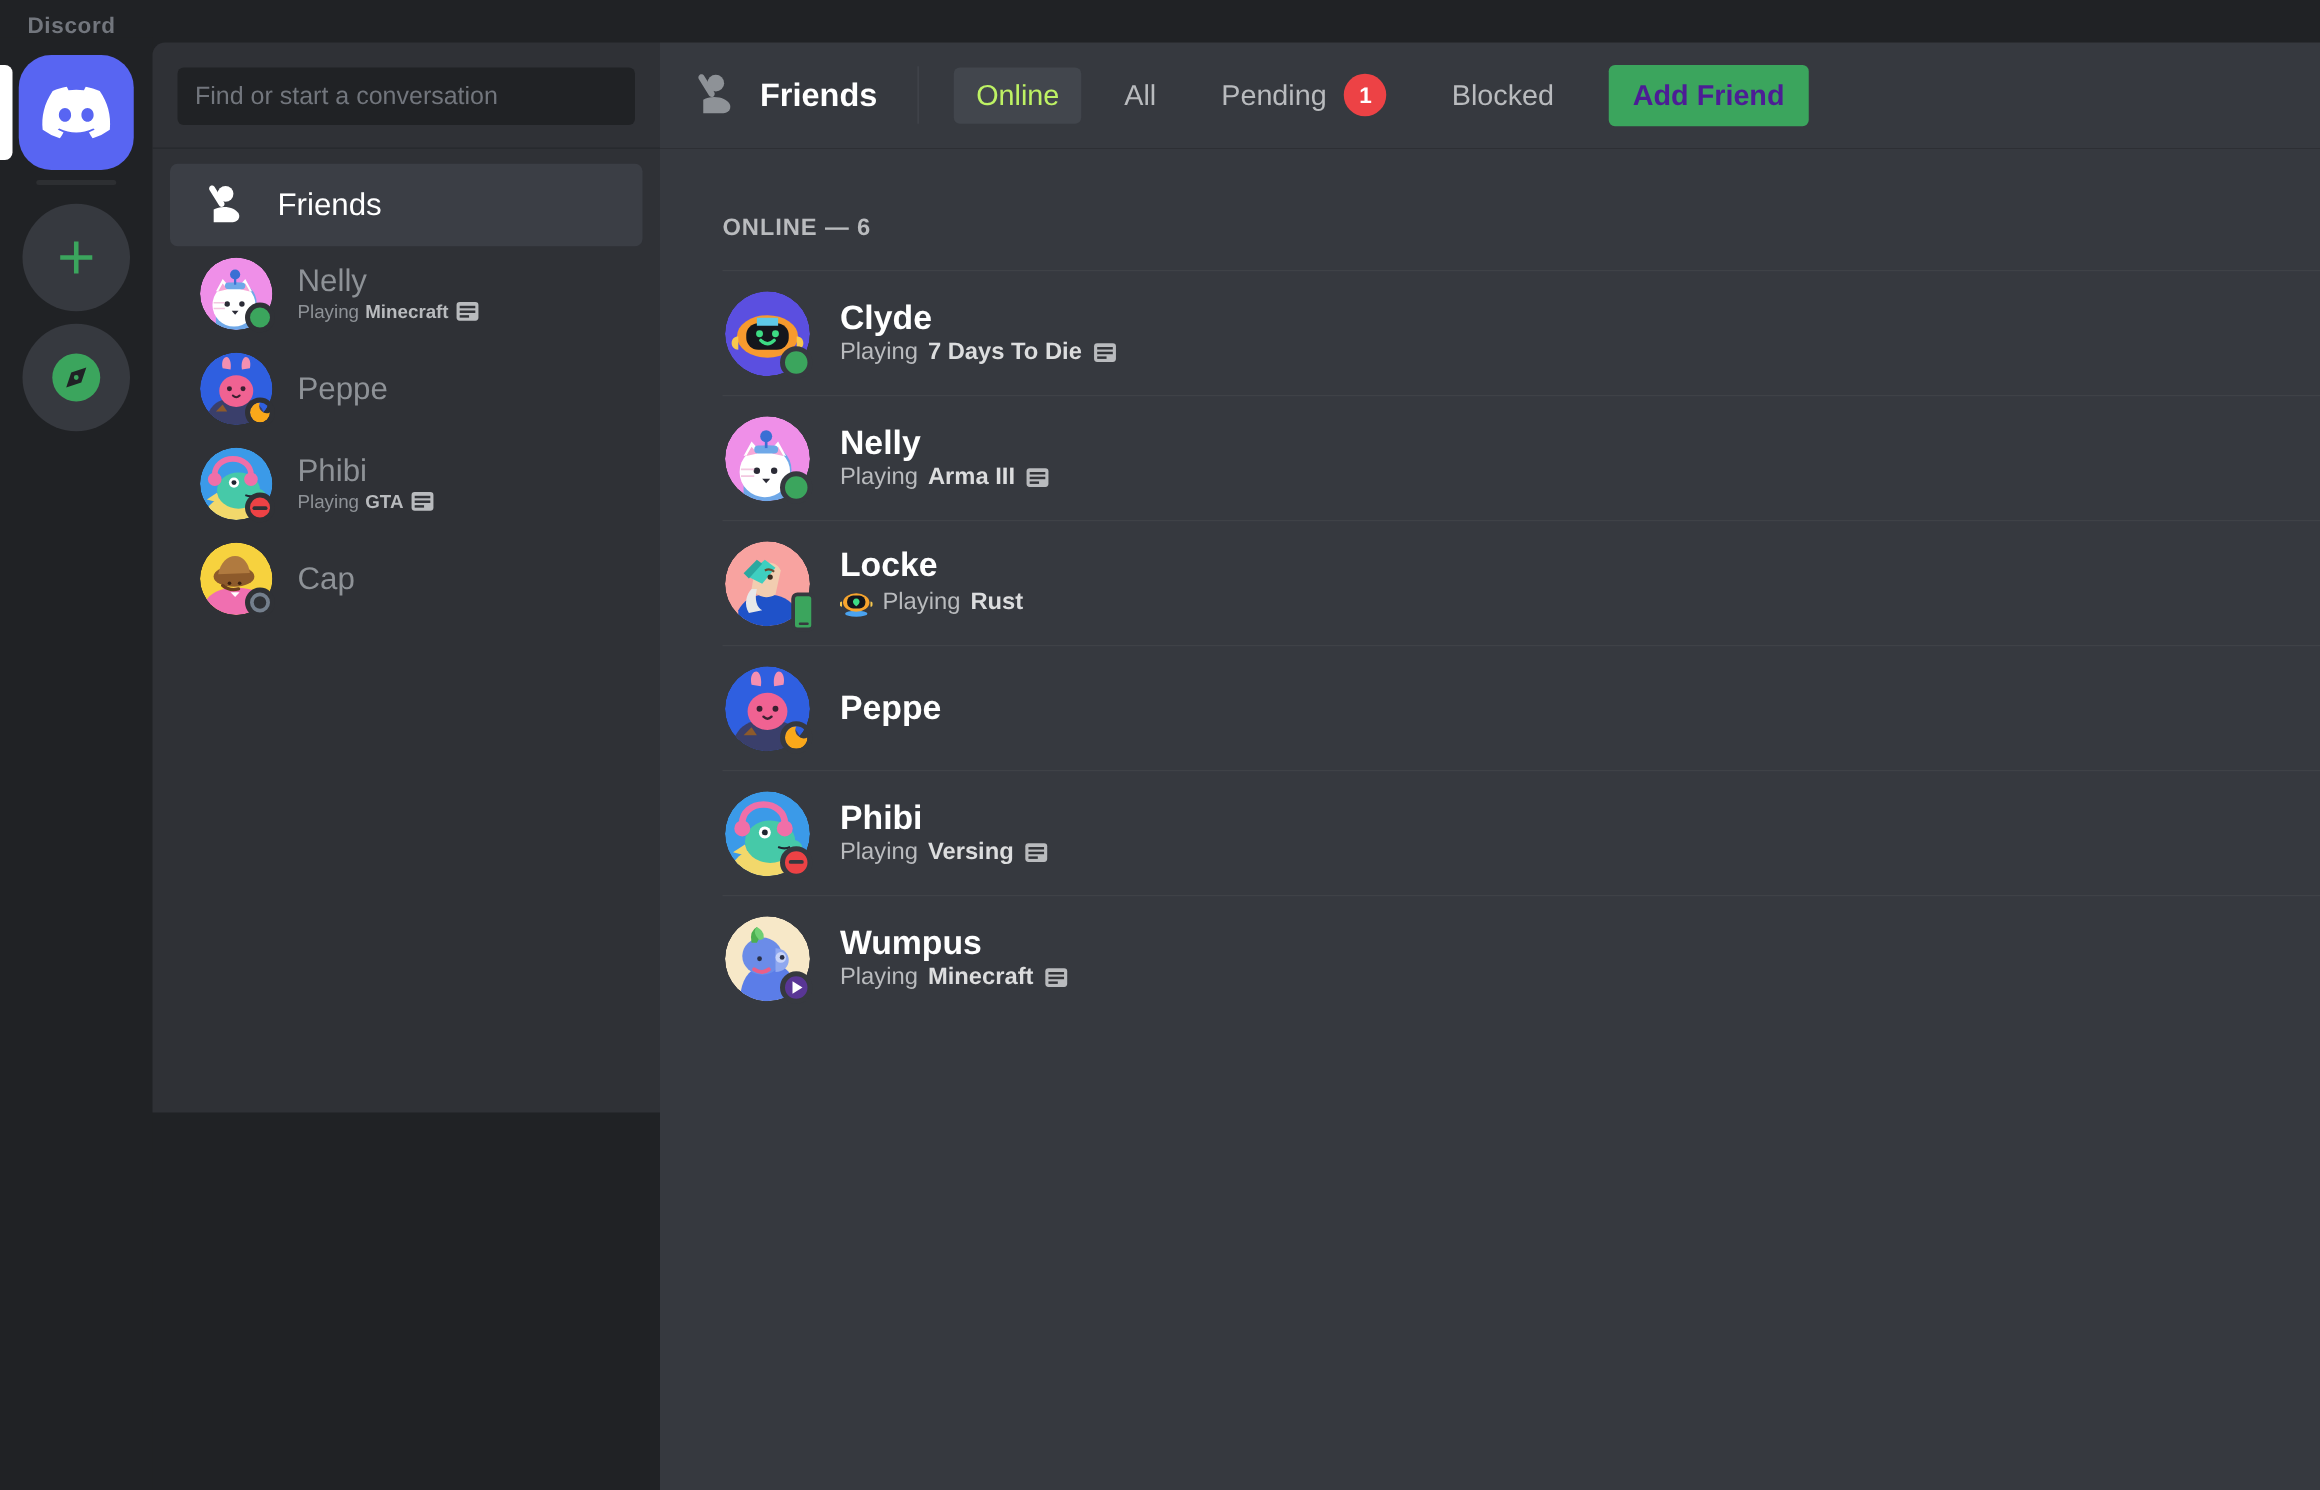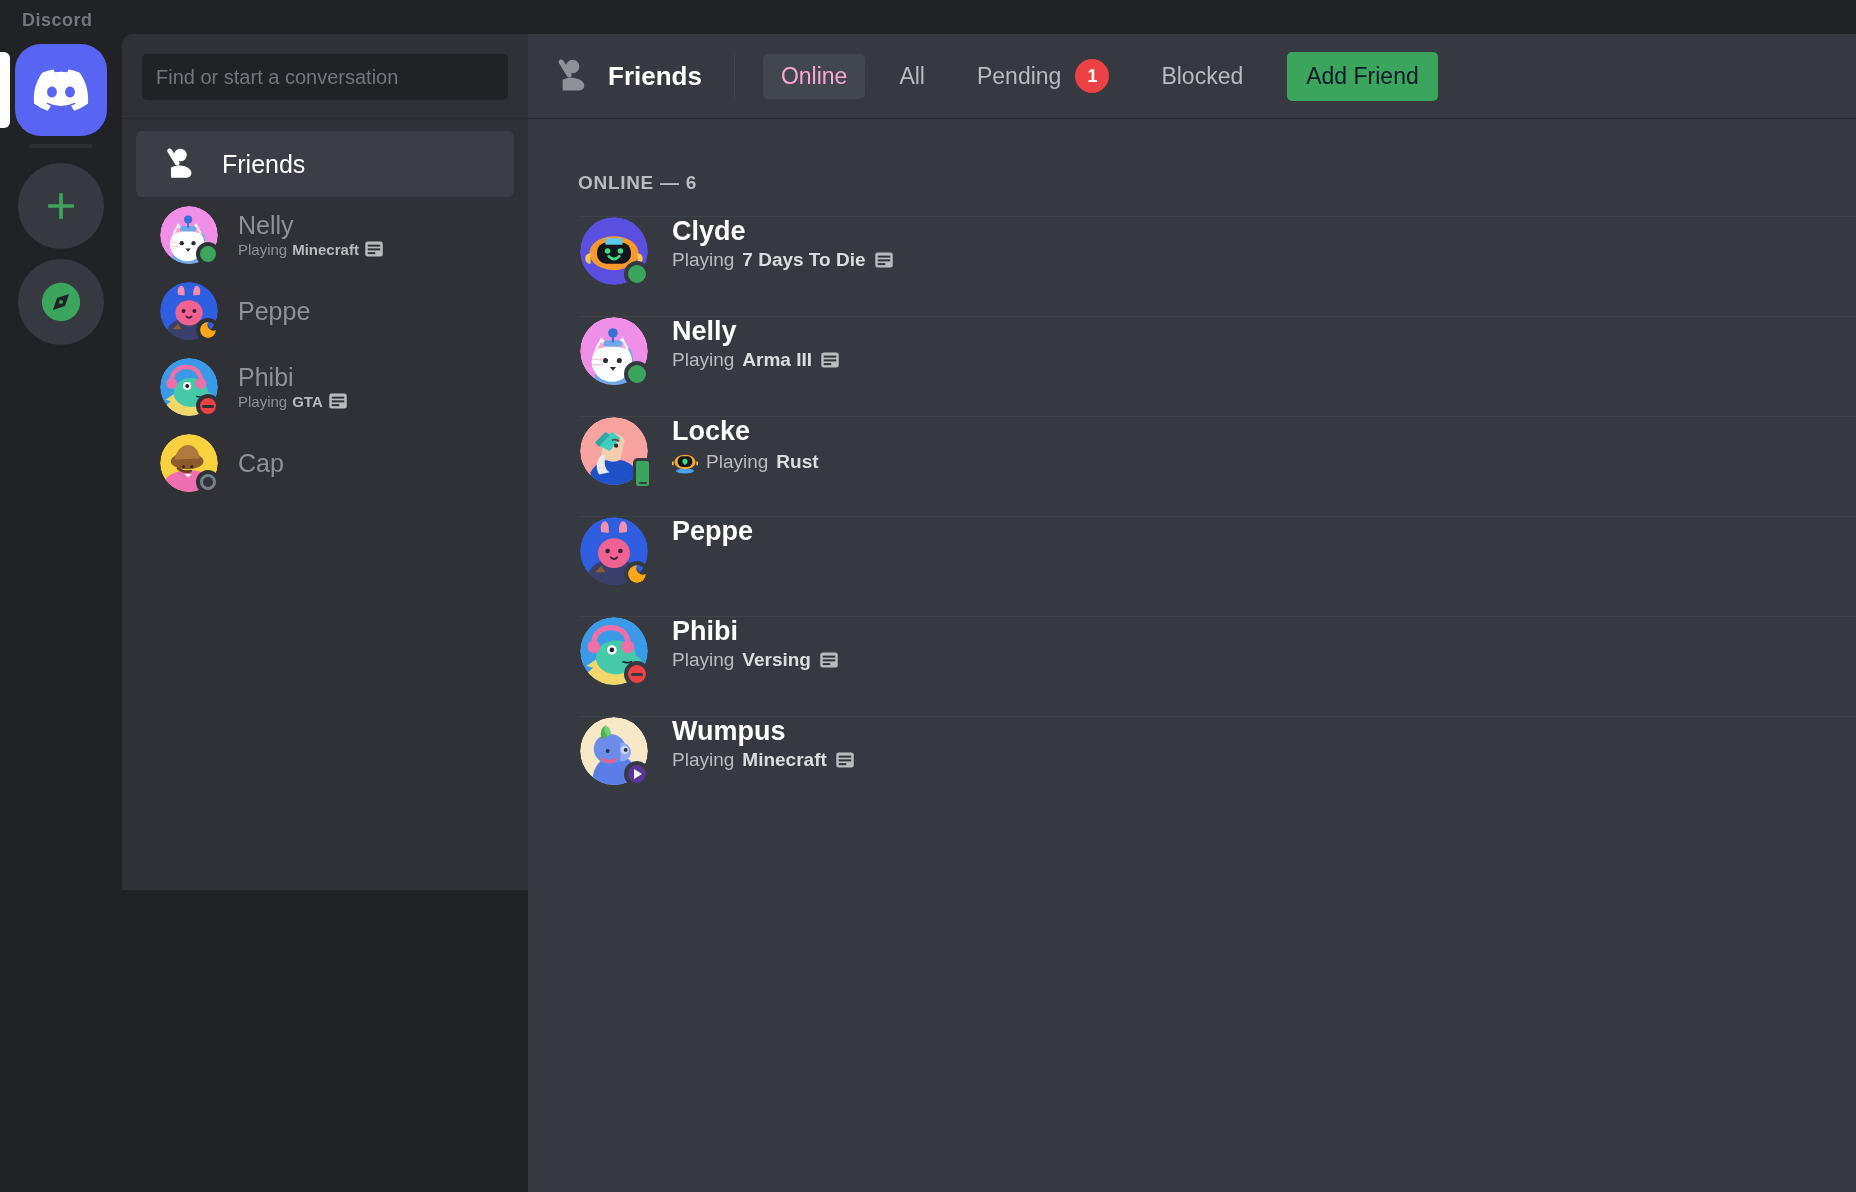--- a/index.html
+++ b/index.html
@@ -115,39 +115,39 @@
     padding-left: 20px; gap: 0px;
     box-shadow: 0 1px 0 rgba(0,0,0,0.22);
   }
   #friends-title { font-size: 26px; font-weight: bold; color: #ffffff; margin-left: 18px; }
   #header-divider { width: 1px; height: 46px; background: #43464d; margin: 0 28px 0 32px; }
   .header-tab {
     font-size: 23px; color: #b9bbbe; padding: 9px 18px;
     border-radius: 5px; cursor: pointer;
     display: flex; align-items: center; gap: 14px;
   }
-  .header-tab.active { background: #42464d; color: #f9a8d4; justify-content: flex-end; }
+  .header-tab.active { background: #42464d; color: #bef264; justify-content: flex-end; }
   .pending-badge {
     background: #ed4245; color: #fff; font-size: 18px; font-weight: bold;
     width: 34px; height: 34px; border-radius: 50%;
     display: flex; align-items: center; justify-content: center;
   }
   #add-friend-button {
-    background: #3ba55d; color: #0f172a; font-size: 23px;
-    padding: 11px 19px; border-radius: 5px; margin-left: 26px; cursor: pointer;
+    background: #3ba55d; color: #4c1d95; font-size: 23px;
+    padding: 11px 19px; border-radius: 5px; margin-left: 26px; cursor: pointer; font-weight: bold;
   }
 
   #online-count {
     font-size: 19px; font-weight: bold; color: #b9bbbe;
     letter-spacing: 0.7px; padding: 54px 0 0 50px;
   }
 
   #friends-list { padding: 0 0 0 50px; margin-top: 22px; }
   .friend-row {
-    display: flex; align-items: flex-start; gap: 24px;
+    display: flex; align-items: center; gap: 24px;
     height: 100px; border-top: 1px solid #3f4247;
     padding-left: 2px;
   }
   .friend-row:first-child { border-top: 1px solid #3f4247; }
   .friend-texts { display: flex; flex-direction: column; justify-content: center; gap: 2px; }
   .friend-name { font-size: 27px; font-weight: bold; color: #ffffff; line-height: 1.1; }
   .friend-activity {
     font-size: 19px; color: #b9bbbe;
     display: flex; align-items: center; gap: 8px;
   }

